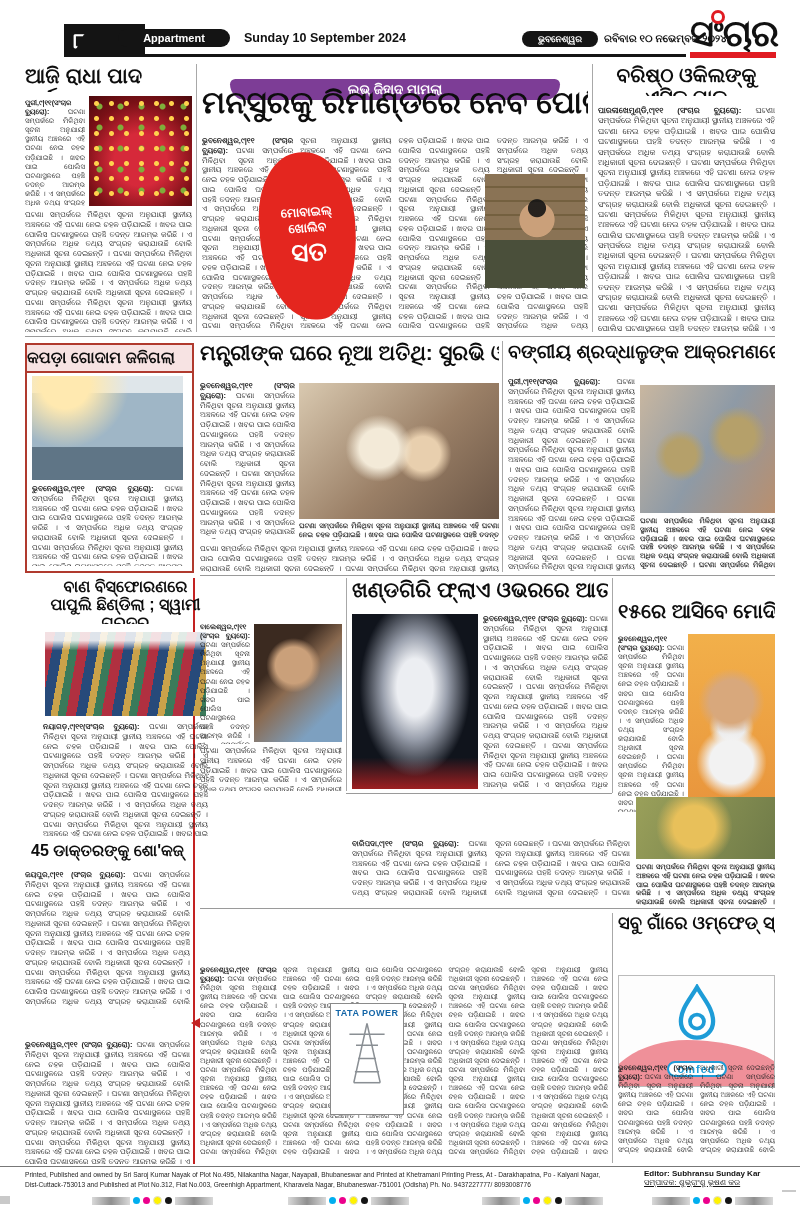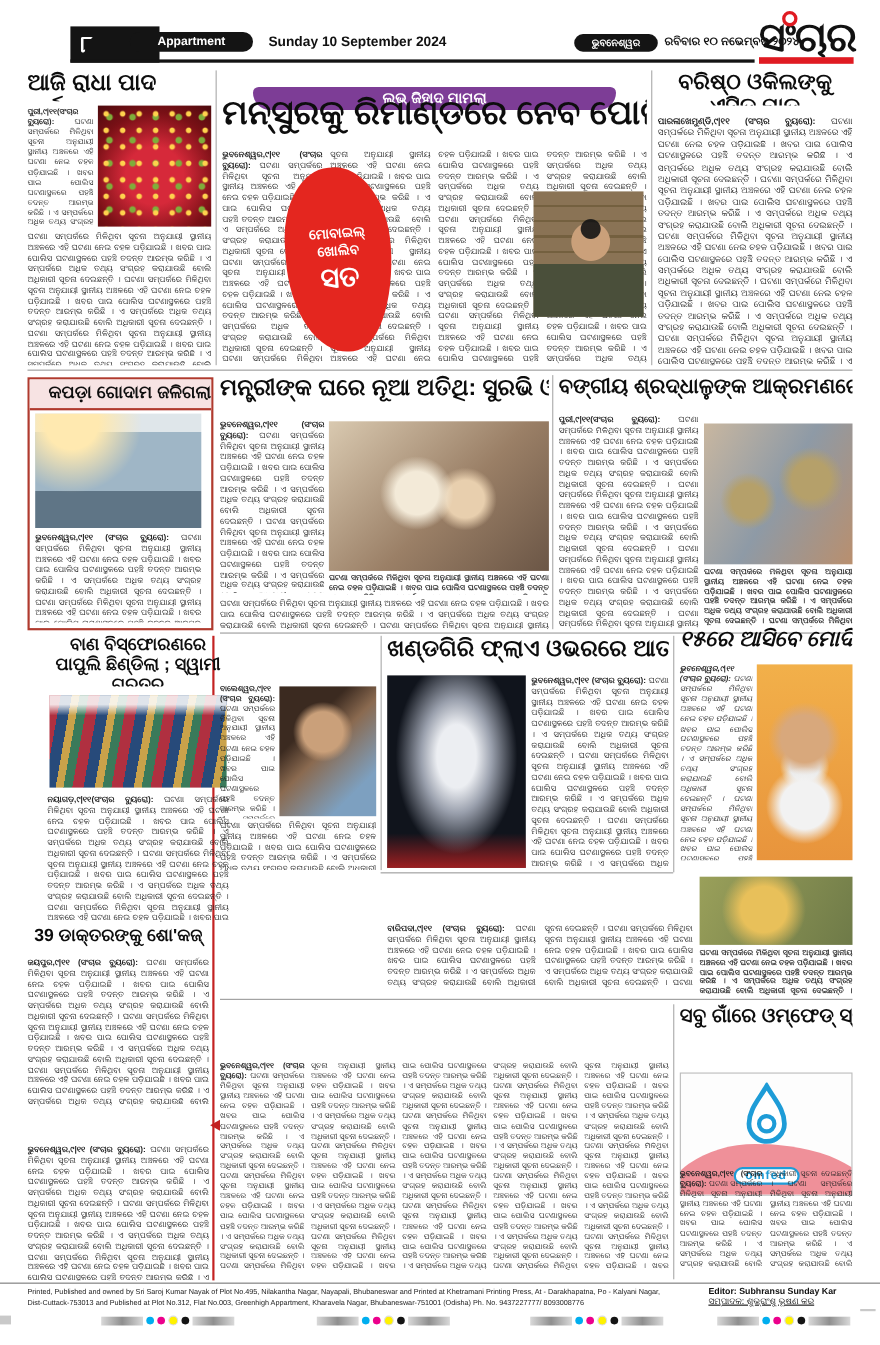--- a/index.html
+++ b/index.html
@@ -21,21 +21,21 @@
   .mast-dot{border:3px solid #e01b22;background:#fff;border-radius:50%;}
   .mast-bar{background:#e01b22;}
   
   .kicker{background:#7d3d96;color:#fff;font-weight:bold;font-size:13.5px;display:flex;align-items:center;justify-content:center;border-radius:8px 8px 24px 24px;}
   .blob{background:#e4261f;border-radius:48% 52% 44% 56% / 42% 46% 58% 54%;transform:rotate(-4deg);
         color:#fff;display:flex;flex-direction:column;align-items:center;justify-content:center;text-align:center;}
   .blob .b1{font-size:12.5px;font-weight:bold;line-height:1.35;}
   .blob .b3{font-size:26px;font-weight:bold;line-height:1.2;}
   
   .redbox{border:2px solid #b03a2e;}
-  .redbox-h{background:#f7e3e3;border-bottom:2px solid #b03a2e;display:flex;align-items:center;justify-content:flex-end;}
+  .redbox-h{background:#f7e3e3;border-bottom:2px solid #b03a2e;display:flex;align-items:center;justify-content:flex-start;}
   .redline{background:#c32222;}
   .red-arrow{width:0;height:0;border-top:5px solid transparent;border-bottom:5px solid transparent;border-right:9px solid #c32222;}
   
   .tatabox{background:#fff;border:1px solid #8a8a8a;display:flex;flex-direction:column;align-items:center;padding-top:4px;}
   .tatalabel{color:#1466a8;font-weight:bold;font-size:9px;line-height:1.15;text-align:center;letter-spacing:.5px;}
   .omfedimg{background:#fdfdfd;border:1px solid #bbb;position:relative;overflow:hidden;}
   .splash{position:absolute;left:-18px;right:-18px;bottom:-22px;height:62%;background:#ef9099;
           border-radius:45% 55% 0 0/90% 70% 0 0;}
   .omfed-pill{position:absolute;left:50%;transform:translateX(-50%);bottom:9px;background:#fff;border:2px solid #1e9cd7;
           border-radius:12px;color:#1e9cd7;font-weight:bold;font-size:11px;padding:0 9px;letter-spacing:1px;}
@@ -144,21 +144,21 @@
   <div class="abs" style="left:43px;top:578px;width:165px;height:262px;">
     <div class="hl" style="font-size:16px;height:46px;">ବାଣ ବିସ୍ଫୋରଣରେ ପାପୁଲି ଛିଣ୍ଡିଲା ; ସ୍ୱାମୀ ଗୁରୁତର</div>
     <div class="abs photo" style="left:2px;top:54px;width:161px;height:84px;
          background-image:linear-gradient(180deg,rgba(255,255,255,.85) 0 10%,transparent 22%),repeating-linear-gradient(100deg,#b03040 0 10px,#274a7a 10px 20px,#caa24a 20px 27px,#3a7a5a 27px 35px);"></div>
     <div class="body-text abs" style="left:0;top:144px;width:165px;height:118px;">
       <b class="dl">ନୟାଗଡ଼,୯|୧୧(ସଂଚାର ବ୍ୟୁରୋ):</b> <span>ଘଟଣା ସମ୍ପର୍କରେ ମିଳିଥିବା ସୂଚନା ଅନୁଯାୟୀ ସ୍ଥାନୀୟ ଅଞ୍ଚଳରେ ଏହି ଘଟଣା ନେଇ ଚହଳ ପଡ଼ିଯାଇଛି । ଖବର ପାଇ ପୋଲିସ ଘଟଣାସ୍ଥଳରେ ପହଞ୍ଚି ତଦନ୍ତ ଆରମ୍ଭ କରିଛି । ଏ ସମ୍ପର୍କରେ ଅଧିକ ତଥ୍ୟ ସଂଗ୍ରହ କରାଯାଉଛି ବୋଲି ଅଧିକାରୀ ସୂଚନା ଦେଇଛନ୍ତି । ଘଟଣା ସମ୍ପର୍କରେ ମିଳିଥିବା ସୂଚନା ଅନୁଯାୟୀ ସ୍ଥାନୀୟ ଅଞ୍ଚଳରେ ଏହି ଘଟଣା ନେଇ ଚହଳ ପଡ଼ିଯାଇଛି । ଖବର ପାଇ ପୋଲିସ ଘଟଣାସ୍ଥଳରେ ପହଞ୍ଚି ତଦନ୍ତ ଆରମ୍ଭ କରିଛି । ଏ ସମ୍ପର୍କରେ ଅଧିକ ତଥ୍ୟ ସଂଗ୍ରହ କରାଯାଉଛି ବୋଲି ଅଧିକାରୀ ସୂଚନା ଦେଇଛନ୍ତି । ଘଟଣା ସମ୍ପର୍କରେ ମିଳିଥିବା ସୂଚନା ଅନୁଯାୟୀ ସ୍ଥାନୀୟ ଅଞ୍ଚଳରେ ଏହି ଘଟଣା ନେଇ ଚହଳ ପଡ଼ିଯାଇଛି । ଖବର ପାଇ ପୋଲିସ ଘଟଣାସ୍ଥଳରେ ପହଞ୍ଚି ତଦନ୍ତ ଆରମ୍ଭ କରିଛି । ଏ ସମ୍ପର୍କରେ ଅଧିକ ତଥ୍ୟ ସଂଗ୍ରହ କରାଯାଉଛି ବୋଲି ଅଧିକାରୀ ସୂଚନା ଦେଇଛନ୍ତି । ଘଟଣା ସମ୍ପର୍କରେ ମିଳିଥିବା ସୂଚନା ଅନୁଯାୟୀ ସ୍ଥାନୀୟ ଅଞ୍ଚଳରେ ଏହି ଘଟଣା ନେଇ ଚହଳ ପଡ଼ିଯାଇଛି । ଖବର ପାଇ ପୋଲିସ ଘଟଣାସ୍ଥଳରେ ପହଞ୍ଚି ତଦନ୍ତ ଆରମ୍ଭ କରିଛି । ଏ ସମ୍ପର୍କରେ ଅଧିକ ତଥ୍ୟ ସଂଗ୍ରହ କରାଯାଉଛି ବୋଲି ଅଧିକାରୀ ସୂଚନା ଦେଇଛନ୍ତି । ଘଟଣା ସମ୍ପର୍କରେ ମିଳିଥିବା ସୂଚନା ଅନୁଯାୟୀ ସ୍ଥାନୀୟ ଅଞ୍ଚଳରେ ଏହି ଘଟଣା ନେଇ ଚହଳ ପଡ଼ିଯାଇଛି । ଖବର ପାଇ ପୋଲିସ ଘଟଣାସ୍ଥଳରେ ପହଞ୍ଚି ତଦନ୍ତ ଆରମ୍ଭ କରିଛି । ଏ ସମ୍ପର୍କରେ ଅଧିକ ତଥ୍ୟ ସଂଗ୍ରହ କରାଯାଉଛି ବୋଲି ଅଧିକାରୀ ସୂଚନା ଦେଇଛନ୍ତି । ଘଟଣା ସମ୍ପର୍କରେ ମିଳିଥିବା ସୂଚନା ଅନୁଯାୟୀ ସ୍ଥାନୀୟ ଅଞ୍ଚଳରେ ଏହି ଘଟଣା ନେଇ ଚହଳ ପଡ଼ିଯାଇଛି । ଖବର ପାଇ ପୋଲିସ ଘଟଣାସ୍ଥଳରେ ପହଞ୍ଚି ତଦନ୍ତ ଆରମ୍ଭ କରିଛି । ଏ ସମ୍ପର୍କରେ ଅଧିକ ତଥ୍ୟ ସଂଗ୍ରହ କରାଯାଉଛି ବୋଲି ଅଧିକାରୀ ସୂଚନା ଦେଇଛନ୍ତି ।</span>
     </div>
   </div>
 
   <div class="abs" style="left:25px;top:842px;width:165px;height:166px;">
-    <div class="hl" style="font-size:16px;height:24px;">39 ଡାକ୍ତରଙ୍କୁ ଶୋ'କଜ୍</div>
+    <div class="hl" style="font-size:16px;height:24px;">45 ଡାକ୍ତରଙ୍କୁ ଶୋ'କଜ୍</div>
     <div class="body-text abs" style="left:0;top:28px;width:165px;height:138px;">
       <b class="dl">ଜୟପୁର,୯|୧୧ (ସଂଚାର ବ୍ୟୁରୋ):</b> <span>ଘଟଣା ସମ୍ପର୍କରେ ମିଳିଥିବା ସୂଚନା ଅନୁଯାୟୀ ସ୍ଥାନୀୟ ଅଞ୍ଚଳରେ ଏହି ଘଟଣା ନେଇ ଚହଳ ପଡ଼ିଯାଇଛି । ଖବର ପାଇ ପୋଲିସ ଘଟଣାସ୍ଥଳରେ ପହଞ୍ଚି ତଦନ୍ତ ଆରମ୍ଭ କରିଛି । ଏ ସମ୍ପର୍କରେ ଅଧିକ ତଥ୍ୟ ସଂଗ୍ରହ କରାଯାଉଛି ବୋଲି ଅଧିକାରୀ ସୂଚନା ଦେଇଛନ୍ତି । ଘଟଣା ସମ୍ପର୍କରେ ମିଳିଥିବା ସୂଚନା ଅନୁଯାୟୀ ସ୍ଥାନୀୟ ଅଞ୍ଚଳରେ ଏହି ଘଟଣା ନେଇ ଚହଳ ପଡ଼ିଯାଇଛି । ଖବର ପାଇ ପୋଲିସ ଘଟଣାସ୍ଥଳରେ ପହଞ୍ଚି ତଦନ୍ତ ଆରମ୍ଭ କରିଛି । ଏ ସମ୍ପର୍କରେ ଅଧିକ ତଥ୍ୟ ସଂଗ୍ରହ କରାଯାଉଛି ବୋଲି ଅଧିକାରୀ ସୂଚନା ଦେଇଛନ୍ତି । ଘଟଣା ସମ୍ପର୍କରେ ମିଳିଥିବା ସୂଚନା ଅନୁଯାୟୀ ସ୍ଥାନୀୟ ଅଞ୍ଚଳରେ ଏହି ଘଟଣା ନେଇ ଚହଳ ପଡ଼ିଯାଇଛି । ଖବର ପାଇ ପୋଲିସ ଘଟଣାସ୍ଥଳରେ ପହଞ୍ଚି ତଦନ୍ତ ଆରମ୍ଭ କରିଛି । ଏ ସମ୍ପର୍କରେ ଅଧିକ ତଥ୍ୟ ସଂଗ୍ରହ କରାଯାଉଛି ବୋଲି ଅଧିକାରୀ ସୂଚନା ଦେଇଛନ୍ତି । ଘଟଣା ସମ୍ପର୍କରେ ମିଳିଥିବା ସୂଚନା ଅନୁଯାୟୀ ସ୍ଥାନୀୟ ଅଞ୍ଚଳରେ ଏହି ଘଟଣା ନେଇ ଚହଳ ପଡ଼ିଯାଇଛି । ଖବର ପାଇ ପୋଲିସ ଘଟଣାସ୍ଥଳରେ ପହଞ୍ଚି ତଦନ୍ତ ଆରମ୍ଭ କରିଛି । ଏ ସମ୍ପର୍କରେ ଅଧିକ ତଥ୍ୟ ସଂଗ୍ରହ କରାଯାଉଛି ବୋଲି ଅଧିକାରୀ ସୂଚନା ଦେଇଛନ୍ତି । ଘଟଣା ସମ୍ପର୍କରେ ମିଳିଥିବା ସୂଚନା ଅନୁଯାୟୀ ସ୍ଥାନୀୟ ଅଞ୍ଚଳରେ ଏହି ଘଟଣା ନେଇ ଚହଳ ପଡ଼ିଯାଇଛି । ଖବର ପାଇ ପୋଲିସ ଘଟଣାସ୍ଥଳରେ ପହଞ୍ଚି ତଦନ୍ତ ଆରମ୍ଭ କରିଛି । ଏ ସମ୍ପର୍କରେ ଅଧିକ ତଥ୍ୟ ସଂଗ୍ରହ କରାଯାଉଛି ବୋଲି ଅଧିକାରୀ ସୂଚନା ଦେଇଛନ୍ତି । ଘଟଣା ସମ୍ପର୍କରେ ମିଳିଥିବା ସୂଚନା ଅନୁଯାୟୀ ସ୍ଥାନୀୟ ଅଞ୍ଚଳରେ ଏହି ଘଟଣା ନେଇ ଚହଳ ପଡ଼ିଯାଇଛି । ଖବର ପାଇ ପୋଲିସ ଘଟଣାସ୍ଥଳରେ ପହଞ୍ଚି ତଦନ୍ତ ଆରମ୍ଭ କରିଛି । ଏ ସମ୍ପର୍କରେ ଅଧିକ ତଥ୍ୟ ସଂଗ୍ରହ କରାଯାଉଛି ବୋଲି ଅଧିକାରୀ ସୂଚନା ଦେଇଛନ୍ତି । ଘଟଣା ସମ୍ପର୍କରେ ମିଳିଥିବା ସୂଚନା ଅନୁଯାୟୀ ସ୍ଥାନୀୟ ଅଞ୍ଚଳରେ ଏହି ଘଟଣା ନେଇ ଚହଳ ପଡ଼ିଯାଇଛି । ଖବର ପାଇ ପୋଲିସ ଘଟଣାସ୍ଥଳରେ ପହଞ୍ଚି ତଦନ୍ତ ଆରମ୍ଭ କରିଛି । ଏ ସମ୍ପର୍କରେ ଅଧିକ ତଥ୍ୟ ସଂଗ୍ରହ କରାଯାଉଛି ବୋଲି ଅଧିକାରୀ ସୂଚନା ଦେଇଛନ୍ତି ।</span>
     </div>
   </div>
 
   <div class="abs" style="left:25px;top:1012px;width:165px;height:152px;">
     <div class="abs red-arrow" style="right:-10px;top:6px;"></div>
     <div class="body-text abs" style="left:0;top:28px;width:165px;height:124px;">
       <b class="dl">ଭୁବନେଶ୍ୱର,୯|୧୧ (ସଂଚାର ବ୍ୟୁରୋ):</b> <span>ଘଟଣା ସମ୍ପର୍କରେ ମିଳିଥିବା ସୂଚନା ଅନୁଯାୟୀ ସ୍ଥାନୀୟ ଅଞ୍ଚଳରେ ଏହି ଘଟଣା ନେଇ ଚହଳ ପଡ଼ିଯାଇଛି । ଖବର ପାଇ ପୋଲିସ ଘଟଣାସ୍ଥଳରେ ପହଞ୍ଚି ତଦନ୍ତ ଆରମ୍ଭ କରିଛି । ଏ ସମ୍ପର୍କରେ ଅଧିକ ତଥ୍ୟ ସଂଗ୍ରହ କରାଯାଉଛି ବୋଲି ଅଧିକାରୀ ସୂଚନା ଦେଇଛନ୍ତି । ଘଟଣା ସମ୍ପର୍କରେ ମିଳିଥିବା ସୂଚନା ଅନୁଯାୟୀ ସ୍ଥାନୀୟ ଅଞ୍ଚଳରେ ଏହି ଘଟଣା ନେଇ ଚହଳ ପଡ଼ିଯାଇଛି । ଖବର ପାଇ ପୋଲିସ ଘଟଣାସ୍ଥଳରେ ପହଞ୍ଚି ତଦନ୍ତ ଆରମ୍ଭ କରିଛି । ଏ ସମ୍ପର୍କରେ ଅଧିକ ତଥ୍ୟ ସଂଗ୍ରହ କରାଯାଉଛି ବୋଲି ଅଧିକାରୀ ସୂଚନା ଦେଇଛନ୍ତି । ଘଟଣା ସମ୍ପର୍କରେ ମିଳିଥିବା ସୂଚନା ଅନୁଯାୟୀ ସ୍ଥାନୀୟ ଅଞ୍ଚଳରେ ଏହି ଘଟଣା ନେଇ ଚହଳ ପଡ଼ିଯାଇଛି । ଖବର ପାଇ ପୋଲିସ ଘଟଣାସ୍ଥଳରେ ପହଞ୍ଚି ତଦନ୍ତ ଆରମ୍ଭ କରିଛି । ଏ ସମ୍ପର୍କରେ ଅଧିକ ତଥ୍ୟ ସଂଗ୍ରହ କରାଯାଉଛି ବୋଲି ଅଧିକାରୀ ସୂଚନା ଦେଇଛନ୍ତି । ଘଟଣା ସମ୍ପର୍କରେ ମିଳିଥିବା ସୂଚନା ଅନୁଯାୟୀ ସ୍ଥାନୀୟ ଅଞ୍ଚଳରେ ଏହି ଘଟଣା ନେଇ ଚହଳ ପଡ଼ିଯାଇଛି । ଖବର ପାଇ ପୋଲିସ ଘଟଣାସ୍ଥଳରେ ପହଞ୍ଚି ତଦନ୍ତ ଆରମ୍ଭ କରିଛି । ଏ ସମ୍ପର୍କରେ ଅଧିକ ତଥ୍ୟ ସଂଗ୍ରହ କରାଯାଉଛି ବୋଲି ଅଧିକାରୀ ସୂଚନା ଦେଇଛନ୍ତି । ଘଟଣା ସମ୍ପର୍କରେ ମିଳିଥିବା ସୂଚନା ଅନୁଯାୟୀ ସ୍ଥାନୀୟ ଅଞ୍ଚଳରେ ଏହି ଘଟଣା ନେଇ ଚହଳ ପଡ଼ିଯାଇଛି । ଖବର ପାଇ ପୋଲିସ ଘଟଣାସ୍ଥଳରେ ପହଞ୍ଚି ତଦନ୍ତ ଆରମ୍ଭ କରିଛି । ଏ ସମ୍ପର୍କରେ ଅଧିକ ତଥ୍ୟ ସଂଗ୍ରହ କରାଯାଉଛି ବୋଲି ଅଧିକାରୀ ସୂଚନା ଦେଇଛନ୍ତି । ଘଟଣା ସମ୍ପର୍କରେ ମିଳିଥିବା ସୂଚନା ଅନୁଯାୟୀ ସ୍ଥାନୀୟ ଅଞ୍ଚଳରେ ଏହି ଘଟଣା ନେଇ ଚହଳ ପଡ଼ିଯାଇଛି । ଖବର ପାଇ ପୋଲିସ ଘଟଣାସ୍ଥଳରେ ପହଞ୍ଚି ତଦନ୍ତ ଆରମ୍ଭ କରିଛି । ଏ ସମ୍ପର୍କରେ ଅଧିକ ତଥ୍ୟ ସଂଗ୍ରହ କରାଯାଉଛି ବୋଲି ଅଧିକାରୀ ସୂଚନା ଦେଇଛନ୍ତି ।</span>
     </div>
@@ -177,21 +177,21 @@
   <div class="abs" style="left:352px;top:578px;width:256px;height:213px;">
     <div class="hl" style="font-size:21px;height:30px;white-space:nowrap;">ଖଣ୍ଡଗିରି ଫ୍ଲାଏ ଓଭରରେ ଆତଙ୍କ</div>
     <div class="abs photo" style="left:0;top:36px;width:126px;height:175px;
          background-image:radial-gradient(ellipse at 50% 42%,#eceef2 0 20%,#9aa0ad 36%,transparent 62%),linear-gradient(transparent 82%,rgba(205,35,35,.75)),linear-gradient(#10141c,#10141c);"></div>
     <div class="body-text abs" style="left:131px;top:36px;width:125px;height:175px;">
       <b class="dl">ଭୁବନେଶ୍ୱର,୯|୧୧ (ସଂଚାର ବ୍ୟୁରୋ):</b> <span>ଘଟଣା ସମ୍ପର୍କରେ ମିଳିଥିବା ସୂଚନା ଅନୁଯାୟୀ ସ୍ଥାନୀୟ ଅଞ୍ଚଳରେ ଏହି ଘଟଣା ନେଇ ଚହଳ ପଡ଼ିଯାଇଛି । ଖବର ପାଇ ପୋଲିସ ଘଟଣାସ୍ଥଳରେ ପହଞ୍ଚି ତଦନ୍ତ ଆରମ୍ଭ କରିଛି । ଏ ସମ୍ପର୍କରେ ଅଧିକ ତଥ୍ୟ ସଂଗ୍ରହ କରାଯାଉଛି ବୋଲି ଅଧିକାରୀ ସୂଚନା ଦେଇଛନ୍ତି । ଘଟଣା ସମ୍ପର୍କରେ ମିଳିଥିବା ସୂଚନା ଅନୁଯାୟୀ ସ୍ଥାନୀୟ ଅଞ୍ଚଳରେ ଏହି ଘଟଣା ନେଇ ଚହଳ ପଡ଼ିଯାଇଛି । ଖବର ପାଇ ପୋଲିସ ଘଟଣାସ୍ଥଳରେ ପହଞ୍ଚି ତଦନ୍ତ ଆରମ୍ଭ କରିଛି । ଏ ସମ୍ପର୍କରେ ଅଧିକ ତଥ୍ୟ ସଂଗ୍ରହ କରାଯାଉଛି ବୋଲି ଅଧିକାରୀ ସୂଚନା ଦେଇଛନ୍ତି । ଘଟଣା ସମ୍ପର୍କରେ ମିଳିଥିବା ସୂଚନା ଅନୁଯାୟୀ ସ୍ଥାନୀୟ ଅଞ୍ଚଳରେ ଏହି ଘଟଣା ନେଇ ଚହଳ ପଡ଼ିଯାଇଛି । ଖବର ପାଇ ପୋଲିସ ଘଟଣାସ୍ଥଳରେ ପହଞ୍ଚି ତଦନ୍ତ ଆରମ୍ଭ କରିଛି । ଏ ସମ୍ପର୍କରେ ଅଧିକ ତଥ୍ୟ ସଂଗ୍ରହ କରାଯାଉଛି ବୋଲି ଅଧିକାରୀ ସୂଚନା ଦେଇଛନ୍ତି । ଘଟଣା ସମ୍ପର୍କରେ ମିଳିଥିବା ସୂଚନା ଅନୁଯାୟୀ ସ୍ଥାନୀୟ ଅଞ୍ଚଳରେ ଏହି ଘଟଣା ନେଇ ଚହଳ ପଡ଼ିଯାଇଛି । ଖବର ପାଇ ପୋଲିସ ଘଟଣାସ୍ଥଳରେ ପହଞ୍ଚି ତଦନ୍ତ ଆରମ୍ଭ କରିଛି । ଏ ସମ୍ପର୍କରେ ଅଧିକ ତଥ୍ୟ ସଂଗ୍ରହ କରାଯାଉଛି ବୋଲି ଅଧିକାରୀ ସୂଚନା ଦେଇଛନ୍ତି । ଘଟଣା ସମ୍ପର୍କରେ ମିଳିଥିବା ସୂଚନା ଅନୁଯାୟୀ ସ୍ଥାନୀୟ ଅଞ୍ଚଳରେ ଏହି ଘଟଣା ନେଇ ଚହଳ ପଡ଼ିଯାଇଛି । ଖବର ପାଇ ପୋଲିସ ଘଟଣାସ୍ଥଳରେ ପହଞ୍ଚି ତଦନ୍ତ ଆରମ୍ଭ କରିଛି । ଏ ସମ୍ପର୍କରେ ଅଧିକ ତଥ୍ୟ ସଂଗ୍ରହ କରାଯାଉଛି ବୋଲି ଅଧିକାରୀ ସୂଚନା ଦେଇଛନ୍ତି । ଘଟଣା ସମ୍ପର୍କରେ ମିଳିଥିବା ସୂଚନା ଅନୁଯାୟୀ ସ୍ଥାନୀୟ ଅଞ୍ଚଳରେ ଏହି ଘଟଣା ନେଇ ଚହଳ ପଡ଼ିଯାଇଛି । ଖବର ପାଇ ପୋଲିସ ଘଟଣାସ୍ଥଳରେ ପହଞ୍ଚି ତଦନ୍ତ ଆରମ୍ଭ କରିଛି । ଏ ସମ୍ପର୍କରେ ଅଧିକ ତଥ୍ୟ ସଂଗ୍ରହ କରାଯାଉଛି ବୋଲି ଅଧିକାରୀ ସୂଚନା ଦେଇଛନ୍ତି । ଘଟଣା ସମ୍ପର୍କରେ ମିଳିଥିବା ସୂଚନା ଅନୁଯାୟୀ ସ୍ଥାନୀୟ ଅଞ୍ଚଳରେ ଏହି ଘଟଣା ନେଇ ଚହଳ ପଡ଼ିଯାଇଛି । ଖବର ପାଇ ପୋଲିସ ଘଟଣାସ୍ଥଳରେ ପହଞ୍ଚି ତଦନ୍ତ ଆରମ୍ଭ କରିଛି । ଏ ସମ୍ପର୍କରେ ଅଧିକ ତଥ୍ୟ ସଂଗ୍ରହ କରାଯାଉଛି ବୋଲି ଅଧିକାରୀ ସୂଚନା ଦେଇଛନ୍ତି ।</span>
     </div>
   </div>
   <div class="abs vdiv" style="left:612px;top:578px;height:215px;"></div>
 
-  <div class="abs" style="left:618px;top:570px;width:157px;height:215px;font-style:italic;">
+  <div class="abs" style="left:618px;top:600px;width:157px;height:215px;">
     <div class="hl" style="font-size:20px;height:28px;white-space:nowrap;">୧୫ରେ ଆସିବେ ମୋଦି</div>
     <div class="body-text abs" style="left:0;top:34px;width:66px;height:178px;font-size:7px;">
       <b class="dl">ଭୁବନେଶ୍ୱର,୯|୧୧ (ସଂଚାର ବ୍ୟୁରୋ):</b> <span>ଘଟଣା ସମ୍ପର୍କରେ ମିଳିଥିବା ସୂଚନା ଅନୁଯାୟୀ ସ୍ଥାନୀୟ ଅଞ୍ଚଳରେ ଏହି ଘଟଣା ନେଇ ଚହଳ ପଡ଼ିଯାଇଛି । ଖବର ପାଇ ପୋଲିସ ଘଟଣାସ୍ଥଳରେ ପହଞ୍ଚି ତଦନ୍ତ ଆରମ୍ଭ କରିଛି । ଏ ସମ୍ପର୍କରେ ଅଧିକ ତଥ୍ୟ ସଂଗ୍ରହ କରାଯାଉଛି ବୋଲି ଅଧିକାରୀ ସୂଚନା ଦେଇଛନ୍ତି । ଘଟଣା ସମ୍ପର୍କରେ ମିଳିଥିବା ସୂଚନା ଅନୁଯାୟୀ ସ୍ଥାନୀୟ ଅଞ୍ଚଳରେ ଏହି ଘଟଣା ନେଇ ଚହଳ ପଡ଼ିଯାଇଛି । ଖବର ପାଇ ପୋଲିସ ଘଟଣାସ୍ଥଳରେ ପହଞ୍ଚି ତଦନ୍ତ ଆରମ୍ଭ କରିଛି । ଏ ସମ୍ପର୍କରେ ଅଧିକ ତଥ୍ୟ ସଂଗ୍ରହ କରାଯାଉଛି ବୋଲି ଅଧିକାରୀ ସୂଚନା ଦେଇଛନ୍ତି । ଘଟଣା ସମ୍ପର୍କରେ ମିଳିଥିବା ସୂଚନା ଅନୁଯାୟୀ ସ୍ଥାନୀୟ ଅଞ୍ଚଳରେ ଏହି ଘଟଣା ନେଇ ଚହଳ ପଡ଼ିଯାଇଛି । ଖବର ପାଇ ପୋଲିସ ଘଟଣାସ୍ଥଳରେ ପହଞ୍ଚି ତଦନ୍ତ ଆରମ୍ଭ କରିଛି । ଏ ସମ୍ପର୍କରେ ଅଧିକ ତଥ୍ୟ ସଂଗ୍ରହ କରାଯାଉଛି ବୋଲି ଅଧିକାରୀ ସୂଚନା ଦେଇଛନ୍ତି । ଘଟଣା ସମ୍ପର୍କରେ ମିଳିଥିବା ସୂଚନା ଅନୁଯାୟୀ ସ୍ଥାନୀୟ ଅଞ୍ଚଳରେ ଏହି ଘଟଣା ନେଇ ଚହଳ ପଡ଼ିଯାଇଛି । ଖବର ପାଇ ପୋଲିସ ଘଟଣାସ୍ଥଳରେ ପହଞ୍ଚି ତଦନ୍ତ ଆରମ୍ଭ କରିଛି । ଏ ସମ୍ପର୍କରେ ଅଧିକ ତଥ୍ୟ ସଂଗ୍ରହ କରାଯାଉଛି ବୋଲି ଅଧିକାରୀ ସୂଚନା ଦେଇଛନ୍ତି । ଘଟଣା ସମ୍ପର୍କରେ ମିଳିଥିବା ସୂଚନା ଅନୁଯାୟୀ ସ୍ଥାନୀୟ ଅଞ୍ଚଳରେ ଏହି ଘଟଣା ନେଇ ଚହଳ ପଡ଼ିଯାଇଛି । ଖବର ପାଇ ପୋଲିସ ଘଟଣାସ୍ଥଳରେ ପହଞ୍ଚି ତଦନ୍ତ ଆରମ୍ଭ କରିଛି । ଏ ସମ୍ପର୍କରେ ଅଧିକ ତଥ୍ୟ ସଂଗ୍ରହ କରାଯାଉଛି ବୋଲି ଅଧିକାରୀ ସୂଚନା ଦେଇଛନ୍ତି ।</span>
     </div>
     <div class="abs photo" style="left:70px;top:34px;width:87px;height:178px;
          background-image:radial-gradient(circle at 50% 72%,#f2f2f2 0 16%,transparent 26%),radial-gradient(circle at 50% 38%,#d8a87c 0 18%,transparent 28%),radial-gradient(circle at 50% 52%,#e9e9e9 0 13%,transparent 22%),linear-gradient(180deg,#f2b04a,#e8943c);"></div>
   </div>
 
   <div class="abs hdivx" style="left:346px;top:793px;width:266px;"></div>
 
@@ -202,20 +202,30 @@
     <div class="abs photo" style="left:284px;top:0;width:139px;height:62px;
          background-image:radial-gradient(circle at 42% 48%,#e8c05a 0 24%,transparent 44%),linear-gradient(120deg,#9aa05a,#6e7a48);"></div>
     <div class="caption abs" style="left:284px;top:66px;width:139px;height:42px;"><span>ଘଟଣା ସମ୍ପର୍କରେ ମିଳିଥିବା ସୂଚନା ଅନୁଯାୟୀ ସ୍ଥାନୀୟ ଅଞ୍ଚଳରେ ଏହି ଘଟଣା ନେଇ ଚହଳ ପଡ଼ିଯାଇଛି । ଖବର ପାଇ ପୋଲିସ ଘଟଣାସ୍ଥଳରେ ପହଞ୍ଚି ତଦନ୍ତ ଆରମ୍ଭ କରିଛି । ଏ ସମ୍ପର୍କରେ ଅଧିକ ତଥ୍ୟ ସଂଗ୍ରହ କରାଯାଉଛି ବୋଲି ଅଧିକାରୀ ସୂଚନା ଦେଇଛନ୍ତି । ଘଟଣା ସମ୍ପର୍କରେ ମିଳିଥିବା ସୂଚନା ଅନୁଯାୟୀ ସ୍ଥାନୀୟ ଅଞ୍ଚଳରେ ଏହି ଘଟଣା ନେଇ ଚହଳ ପଡ଼ିଯାଇଛି । ଖବର ପାଇ ପୋଲିସ ଘଟଣାସ୍ଥଳରେ ପହଞ୍ଚି ତଦନ୍ତ ଆରମ୍ଭ କରିଛି । ଏ ସମ୍ପର୍କରେ ଅଧିକ ତଥ୍ୟ ସଂଗ୍ରହ କରାଯାଉଛି ବୋଲି ଅଧିକାରୀ ସୂଚନା ଦେଇଛନ୍ତି ।</span></div>
   </div>
 
   <div class="abs hdivx" style="left:200px;top:908px;width:575px;"></div>
 
   <div class="abs" style="left:200px;top:913px;width:408px;height:250px;">
     <div class="body-text abs" style="left:0;top:52px;width:408px;height:198px;column-count:5;column-gap:6px;font-size:7px;">
       <b class="dl">ଭୁବନେଶ୍ୱର,୯|୧୧ (ସଂଚାର ବ୍ୟୁରୋ):</b> <span>ଘଟଣା ସମ୍ପର୍କରେ ମିଳିଥିବା ସୂଚନା ଅନୁଯାୟୀ ସ୍ଥାନୀୟ ଅଞ୍ଚଳରେ ଏହି ଘଟଣା ନେଇ ଚହଳ ପଡ଼ିଯାଇଛି । ଖବର ପାଇ ପୋଲିସ ଘଟଣାସ୍ଥଳରେ ପହଞ୍ଚି ତଦନ୍ତ ଆରମ୍ଭ କରିଛି । ଏ ସମ୍ପର୍କରେ ଅଧିକ ତଥ୍ୟ ସଂଗ୍ରହ କରାଯାଉଛି ବୋଲି ଅଧିକାରୀ ସୂଚନା ଦେଇଛନ୍ତି । ଘଟଣା ସମ୍ପର୍କରେ ମିଳିଥିବା ସୂଚନା ଅନୁଯାୟୀ ସ୍ଥାନୀୟ ଅଞ୍ଚଳରେ ଏହି ଘଟଣା ନେଇ ଚହଳ ପଡ଼ିଯାଇଛି । ଖବର ପାଇ ପୋଲିସ ଘଟଣାସ୍ଥଳରେ ପହଞ୍ଚି ତଦନ୍ତ ଆରମ୍ଭ କରିଛି । ଏ ସମ୍ପର୍କରେ ଅଧିକ ତଥ୍ୟ ସଂଗ୍ରହ କରାଯାଉଛି ବୋଲି ଅଧିକାରୀ ସୂଚନା ଦେଇଛନ୍ତି । ଘଟଣା ସମ୍ପର୍କରେ ମିଳିଥିବା ସୂଚନା ଅନୁଯାୟୀ ସ୍ଥାନୀୟ ଅଞ୍ଚଳରେ ଏହି ଘଟଣା ନେଇ ଚହଳ ପଡ଼ିଯାଇଛି । ଖବର ପାଇ ପୋଲିସ ଘଟଣାସ୍ଥଳରେ ପହଞ୍ଚି ତଦନ୍ତ ଆରମ୍ଭ କରିଛି । ଏ ସମ୍ପର୍କରେ ଅଧିକ ତଥ୍ୟ ସଂଗ୍ରହ କରାଯାଉଛି ବୋଲି ଅଧିକାରୀ ସୂଚନା ଦେଇଛନ୍ତି । ଘଟଣା ସମ୍ପର୍କରେ ମିଳିଥିବା ସୂଚନା ଅନୁଯାୟୀ ସ୍ଥାନୀୟ ଅଞ୍ଚଳରେ ଏହି ଘଟଣା ନେଇ ଚହଳ ପଡ଼ିଯାଇଛି । ଖବର ପାଇ ପୋଲିସ ଘଟଣାସ୍ଥଳରେ ପହଞ୍ଚି ତଦନ୍ତ ଆରମ୍ଭ କରିଛି । ଏ ସମ୍ପର୍କରେ ଅଧିକ ତଥ୍ୟ ସଂଗ୍ରହ କରାଯାଉଛି ବୋଲି ଅଧିକାରୀ ସୂଚନା ଦେଇଛନ୍ତି । ଘଟଣା ସମ୍ପର୍କରେ ମିଳିଥିବା ସୂଚନା ଅନୁଯାୟୀ ସ୍ଥାନୀୟ ଅଞ୍ଚଳରେ ଏହି ଘଟଣା ନେଇ ଚହଳ ପଡ଼ିଯାଇଛି । ଖବର ପାଇ ପୋଲିସ ଘଟଣାସ୍ଥଳରେ ପହଞ୍ଚି ତଦନ୍ତ ଆରମ୍ଭ କରିଛି । ଏ ସମ୍ପର୍କରେ ଅଧିକ ତଥ୍ୟ ସଂଗ୍ରହ କରାଯାଉଛି ବୋଲି ଅଧିକାରୀ ସୂଚନା ଦେଇଛନ୍ତି । ଘଟଣା ସମ୍ପର୍କରେ ମିଳିଥିବା ସୂଚନା ଅନୁଯାୟୀ ସ୍ଥାନୀୟ ଅଞ୍ଚଳରେ ଏହି ଘଟଣା ନେଇ ଚହଳ ପଡ଼ିଯାଇଛି । ଖବର ପାଇ ପୋଲିସ ଘଟଣାସ୍ଥଳରେ ପହଞ୍ଚି ତଦନ୍ତ ଆରମ୍ଭ କରିଛି । ଏ ସମ୍ପର୍କରେ ଅଧିକ ତଥ୍ୟ ସଂଗ୍ରହ କରାଯାଉଛି ବୋଲି ଅଧିକାରୀ ସୂଚନା ଦେଇଛନ୍ତି । ଘଟଣା ସମ୍ପର୍କରେ ମିଳିଥିବା ସୂଚନା ଅନୁଯାୟୀ ସ୍ଥାନୀୟ ଅଞ୍ଚଳରେ ଏହି ଘଟଣା ନେଇ ଚହଳ ପଡ଼ିଯାଇଛି । ଖବର ପାଇ ପୋଲିସ ଘଟଣାସ୍ଥଳରେ ପହଞ୍ଚି ତଦନ୍ତ ଆରମ୍ଭ କରିଛି । ଏ ସମ୍ପର୍କରେ ଅଧିକ ତଥ୍ୟ ସଂଗ୍ରହ କରାଯାଉଛି ବୋଲି ଅଧିକାରୀ ସୂଚନା ଦେଇଛନ୍ତି । ଘଟଣା ସମ୍ପର୍କରେ ମିଳିଥିବା ସୂଚନା ଅନୁଯାୟୀ ସ୍ଥାନୀୟ ଅଞ୍ଚଳରେ ଏହି ଘଟଣା ନେଇ ଚହଳ ପଡ଼ିଯାଇଛି । ଖବର ପାଇ ପୋଲିସ ଘଟଣାସ୍ଥଳରେ ପହଞ୍ଚି ତଦନ୍ତ ଆରମ୍ଭ କରିଛି । ଏ ସମ୍ପର୍କରେ ଅଧିକ ତଥ୍ୟ ସଂଗ୍ରହ କରାଯାଉଛି ବୋଲି ଅଧିକାରୀ ସୂଚନା ଦେଇଛନ୍ତି । ଘଟଣା ସମ୍ପର୍କରେ ମିଳିଥିବା ସୂଚନା ଅନୁଯାୟୀ ସ୍ଥାନୀୟ ଅଞ୍ଚଳରେ ଏହି ଘଟଣା ନେଇ ଚହଳ ପଡ଼ିଯାଇଛି । ଖବର ପାଇ ପୋଲିସ ଘଟଣାସ୍ଥଳରେ ପହଞ୍ଚି ତଦନ୍ତ ଆରମ୍ଭ କରିଛି । ଏ ସମ୍ପର୍କରେ ଅଧିକ ତଥ୍ୟ ସଂଗ୍ରହ କରାଯାଉଛି ବୋଲି ଅଧିକାରୀ ସୂଚନା ଦେଇଛନ୍ତି । ଘଟଣା ସମ୍ପର୍କରେ ମିଳିଥିବା ସୂଚନା ଅନୁଯାୟୀ ସ୍ଥାନୀୟ ଅଞ୍ଚଳରେ ଏହି ଘଟଣା ନେଇ ଚହଳ ପଡ଼ିଯାଇଛି । ଖବର ପାଇ ପୋଲିସ ଘଟଣାସ୍ଥଳରେ ପହଞ୍ଚି ତଦନ୍ତ ଆରମ୍ଭ କରିଛି । ଏ ସମ୍ପର୍କରେ ଅଧିକ ତଥ୍ୟ ସଂଗ୍ରହ କରାଯାଉଛି ବୋଲି ଅଧିକାରୀ ସୂଚନା ଦେଇଛନ୍ତି । ଘଟଣା ସମ୍ପର୍କରେ ମିଳିଥିବା ସୂଚନା ଅନୁଯାୟୀ ସ୍ଥାନୀୟ ଅଞ୍ଚଳରେ ଏହି ଘଟଣା ନେଇ ଚହଳ ପଡ଼ିଯାଇଛି । ଖବର ପାଇ ପୋଲିସ ଘଟଣାସ୍ଥଳରେ ପହଞ୍ଚି ତଦନ୍ତ ଆରମ୍ଭ କରିଛି । ଏ ସମ୍ପର୍କରେ ଅଧିକ ତଥ୍ୟ ସଂଗ୍ରହ କରାଯାଉଛି ବୋଲି ଅଧିକାରୀ ସୂଚନା ଦେଇଛନ୍ତି । ଘଟଣା ସମ୍ପର୍କରେ ମିଳିଥିବା ସୂଚନା ଅନୁଯାୟୀ ସ୍ଥାନୀୟ ଅଞ୍ଚଳରେ ଏହି ଘଟଣା ନେଇ ଚହଳ ପଡ଼ିଯାଇଛି । ଖବର ପାଇ ପୋଲିସ ଘଟଣାସ୍ଥଳରେ ପହଞ୍ଚି ତଦନ୍ତ ଆରମ୍ଭ କରିଛି । ଏ ସମ୍ପର୍କରେ ଅଧିକ ତଥ୍ୟ ସଂଗ୍ରହ କରାଯାଉଛି ବୋଲି ଅଧିକାରୀ ସୂଚନା ଦେଇଛନ୍ତି । ଘଟଣା ସମ୍ପର୍କରେ ମିଳିଥିବା ସୂଚନା ଅନୁଯାୟୀ ସ୍ଥାନୀୟ ଅଞ୍ଚଳରେ ଏହି ଘଟଣା ନେଇ ଚହଳ ପଡ଼ିଯାଇଛି । ଖବର ପାଇ ପୋଲିସ ଘଟଣାସ୍ଥଳରେ ପହଞ୍ଚି ତଦନ୍ତ ଆରମ୍ଭ କରିଛି । ଏ ସମ୍ପର୍କରେ ଅଧିକ ତଥ୍ୟ ସଂଗ୍ରହ କରାଯାଉଛି ବୋଲି ଅଧିକାରୀ ସୂଚନା ଦେଇଛନ୍ତି । ଘଟଣା ସମ୍ପର୍କରେ ମିଳିଥିବା ସୂଚନା ଅନୁଯାୟୀ ସ୍ଥାନୀୟ ଅଞ୍ଚଳରେ ଏହି ଘଟଣା ନେଇ ଚହଳ ପଡ଼ିଯାଇଛି । ଖବର ପାଇ ପୋଲିସ ଘଟଣାସ୍ଥଳରେ ପହଞ୍ଚି ତଦନ୍ତ ଆରମ୍ଭ କରିଛି । ଏ ସମ୍ପର୍କରେ ଅଧିକ ତଥ୍ୟ ସଂଗ୍ରହ କରାଯାଉଛି ବୋଲି ଅଧିକାରୀ ସୂଚନା ଦେଇଛନ୍ତି । ଘଟଣା ସମ୍ପର୍କରେ ମିଳିଥିବା ସୂଚନା ଅନୁଯାୟୀ ସ୍ଥାନୀୟ ଅଞ୍ଚଳରେ ଏହି ଘଟଣା ନେଇ ଚହଳ ପଡ଼ିଯାଇଛି । ଖବର ପାଇ ପୋଲିସ ଘଟଣାସ୍ଥଳରେ ପହଞ୍ଚି ତଦନ୍ତ ଆରମ୍ଭ କରିଛି । ଏ ସମ୍ପର୍କରେ ଅଧିକ ତଥ୍ୟ ସଂଗ୍ରହ କରାଯାଉଛି ବୋଲି ଅଧିକାରୀ ସୂଚନା ଦେଇଛନ୍ତି । ଘଟଣା ସମ୍ପର୍କରେ ମିଳିଥିବା ସୂଚନା ଅନୁଯାୟୀ ସ୍ଥାନୀୟ ଅଞ୍ଚଳରେ ଏହି ଘଟଣା ନେଇ ଚହଳ ପଡ଼ିଯାଇଛି । ଖବର ପାଇ ପୋଲିସ ଘଟଣାସ୍ଥଳରେ ପହଞ୍ଚି ତଦନ୍ତ ଆରମ୍ଭ କରିଛି । ଏ ସମ୍ପର୍କରେ ଅଧିକ ତଥ୍ୟ ସଂଗ୍ରହ କରାଯାଉଛି ବୋଲି ଅଧିକାରୀ ସୂଚନା ଦେଇଛନ୍ତି । ଘଟଣା ସମ୍ପର୍କରେ ମିଳିଥିବା ସୂଚନା ଅନୁଯାୟୀ ସ୍ଥାନୀୟ ଅଞ୍ଚଳରେ ଏହି ଘଟଣା ନେଇ ଚହଳ ପଡ଼ିଯାଇଛି । ଖବର ପାଇ ପୋଲିସ ଘଟଣାସ୍ଥଳରେ ପହଞ୍ଚି ତଦନ୍ତ ଆରମ୍ଭ କରିଛି । ଏ ସମ୍ପର୍କରେ ଅଧିକ ତଥ୍ୟ ସଂଗ୍ରହ କରାଯାଉଛି ବୋଲି ଅଧିକାରୀ ସୂଚନା ଦେଇଛନ୍ତି । ଘଟଣା ସମ୍ପର୍କରେ ମିଳିଥିବା ସୂଚନା ଅନୁଯାୟୀ ସ୍ଥାନୀୟ ଅଞ୍ଚଳରେ ଏହି ଘଟଣା ନେଇ ଚହଳ ପଡ଼ିଯାଇଛି । ଖବର ପାଇ ପୋଲିସ ଘଟଣାସ୍ଥଳରେ ପହଞ୍ଚି ତଦନ୍ତ ଆରମ୍ଭ କରିଛି । ଏ ସମ୍ପର୍କରେ ଅଧିକ ତଥ୍ୟ ସଂଗ୍ରହ କରାଯାଉଛି ବୋଲି ଅଧିକାରୀ ସୂଚନା ଦେଇଛନ୍ତି । ଘଟଣା ସମ୍ପର୍କରେ ମିଳିଥିବା ସୂଚନା ଅନୁଯାୟୀ ସ୍ଥାନୀୟ ଅଞ୍ଚଳରେ ଏହି ଘଟଣା ନେଇ ଚହଳ ପଡ଼ିଯାଇଛି । ଖବର ପାଇ ପୋଲିସ ଘଟଣାସ୍ଥଳରେ ପହଞ୍ଚି ତଦନ୍ତ ଆରମ୍ଭ କରିଛି । ଏ ସମ୍ପର୍କରେ ଅଧିକ ତଥ୍ୟ ସଂଗ୍ରହ କରାଯାଉଛି ବୋଲି ଅଧିକାରୀ ସୂଚନା ଦେଇଛନ୍ତି । ଘଟଣା ସମ୍ପର୍କରେ ମିଳିଥିବା ସୂଚନା ଅନୁଯାୟୀ ସ୍ଥାନୀୟ ଅଞ୍ଚଳରେ ଏହି ଘଟଣା ନେଇ ଚହଳ ପଡ଼ିଯାଇଛି । ଖବର ପାଇ ପୋଲିସ ଘଟଣାସ୍ଥଳରେ ପହଞ୍ଚି ତଦନ୍ତ ଆରମ୍ଭ କରିଛି । ଏ ସମ୍ପର୍କରେ ଅଧିକ ତଥ୍ୟ ସଂଗ୍ରହ କରାଯାଉଛି ବୋଲି ଅଧିକାରୀ ସୂଚନା ଦେଇଛନ୍ତି ।</span>
+    </div>
+    <div class="abs tatabox" style="left:130px;top:90px;width:72px;height:106px;">
+      <div class="tatalabel">TATA POWER</div>
+      <svg width="44" height="70" viewBox="0 0 40 62">
+        <g stroke="#8a8f94" stroke-width="1.4" fill="none">
+          <path d="M20 4 L8 58 M20 4 L32 58"></path>
+          <path d="M4 14 H36 M10 24 H30 M12 36 H28 M9 48 H31"></path>
+          <path d="M8 58 H32"></path>
+        </g>
+      </svg>
     </div>
   </div>
   <div class="abs vdiv" style="left:612px;top:913px;height:250px;"></div>
 
   <div class="abs" style="left:618px;top:913px;width:157px;height:250px;">
     <div class="hl" style="font-size:18px;height:28px;white-space:nowrap;">ସବୁ ଗାଁରେ ଓମ୍‌ଫେଡ୍ ସ୍ଟଲ</div>
     <div class="abs omfedimg" style="left:0;top:34px;width:155px;height:110px;">
       <div class="splash"></div>
       <svg width="44" height="58" viewBox="0 0 40 54" style="position:absolute;left:50%;top:8px;transform:translateX(-50%);">
         <path d="M20 3 C27 15 35 23 35 35 a15 15 0 1 1 -30 0 C5 23 13 15 20 3 Z" fill="#fff" stroke="#1e9cd7" stroke-width="4"></path>

